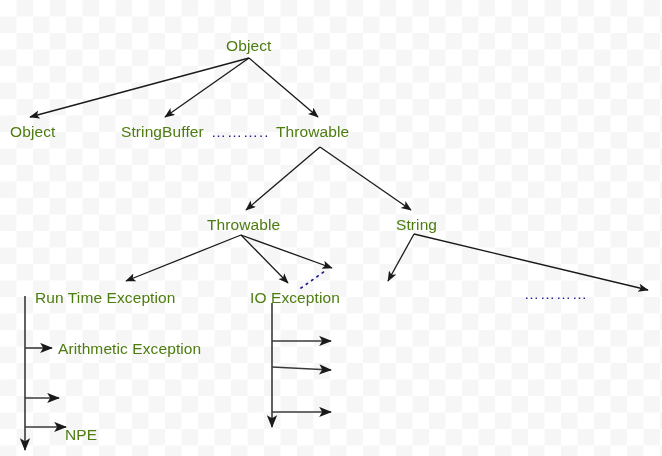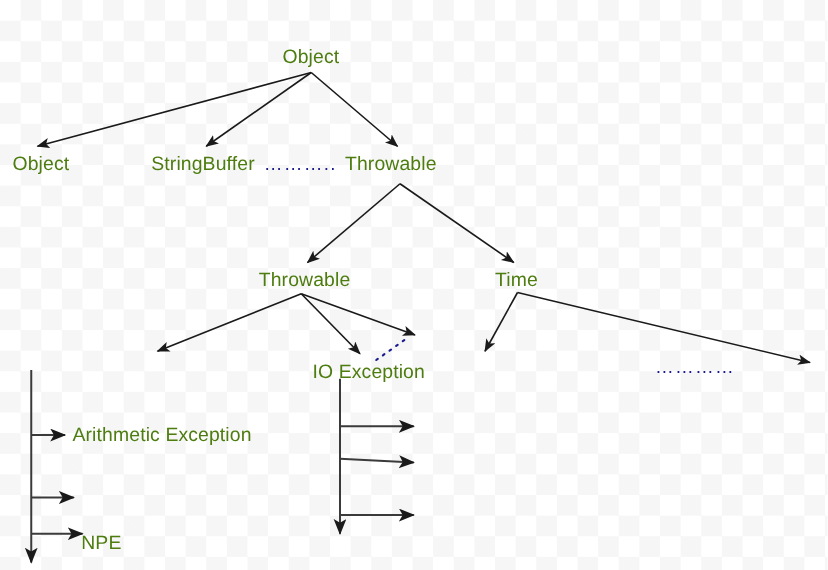--- a/index.html
+++ b/index.html
@@ -84,21 +84,22 @@
     <line x1="272" y1="341" x2="331" y2="341" stroke="#3a3a3a" stroke-width="1.6" marker-end="url(#arrow)"></line>
     <line x1="272" y1="367" x2="331" y2="370" stroke="#3a3a3a" stroke-width="1.6" marker-end="url(#arrow)"></line>
     <line x1="272" y1="412" x2="331" y2="412" stroke="#3a3a3a" stroke-width="1.6" marker-end="url(#arrow)"></line>
   </svg>
 
   <div class="node-label" style="left:226px; top:38px;">Object</div>
   <div class="node-label" style="left:10px; top:124px;">Object</div>
   <div class="node-label" style="left:108px; top:124px;margin-left:13px;">StringBuffer</div>
   <div class="node-label" style="left:276px; top:124px;">Throwable</div>
   <div class="node-label" style="left:207px; top:217px;">Throwable</div>
-  <div class="node-label" style="left:396px; top:217px;">Time</div>
+  <div class="node-label" style="left:396px; top:217px;">String</div>
+  <div class="node-label" style="left:35px; top:290px;">Run Time Exception</div>
   <div class="node-label" style="left:250px; top:290px;">IO Exception</div>
   <div class="node-label" style="left:58px; top:341px;">Arithmetic Exception</div>
   <div class="node-label" style="left:65px; top:391px;margin-top:36px;">NPE</div>
 
   <div class="dots-label" style="left:211px; top:124px;">………..</div>
   <div class="dots-label" style="left:524px; top:286px;">…………</div>
 
 </div>
 
 </body></html>

